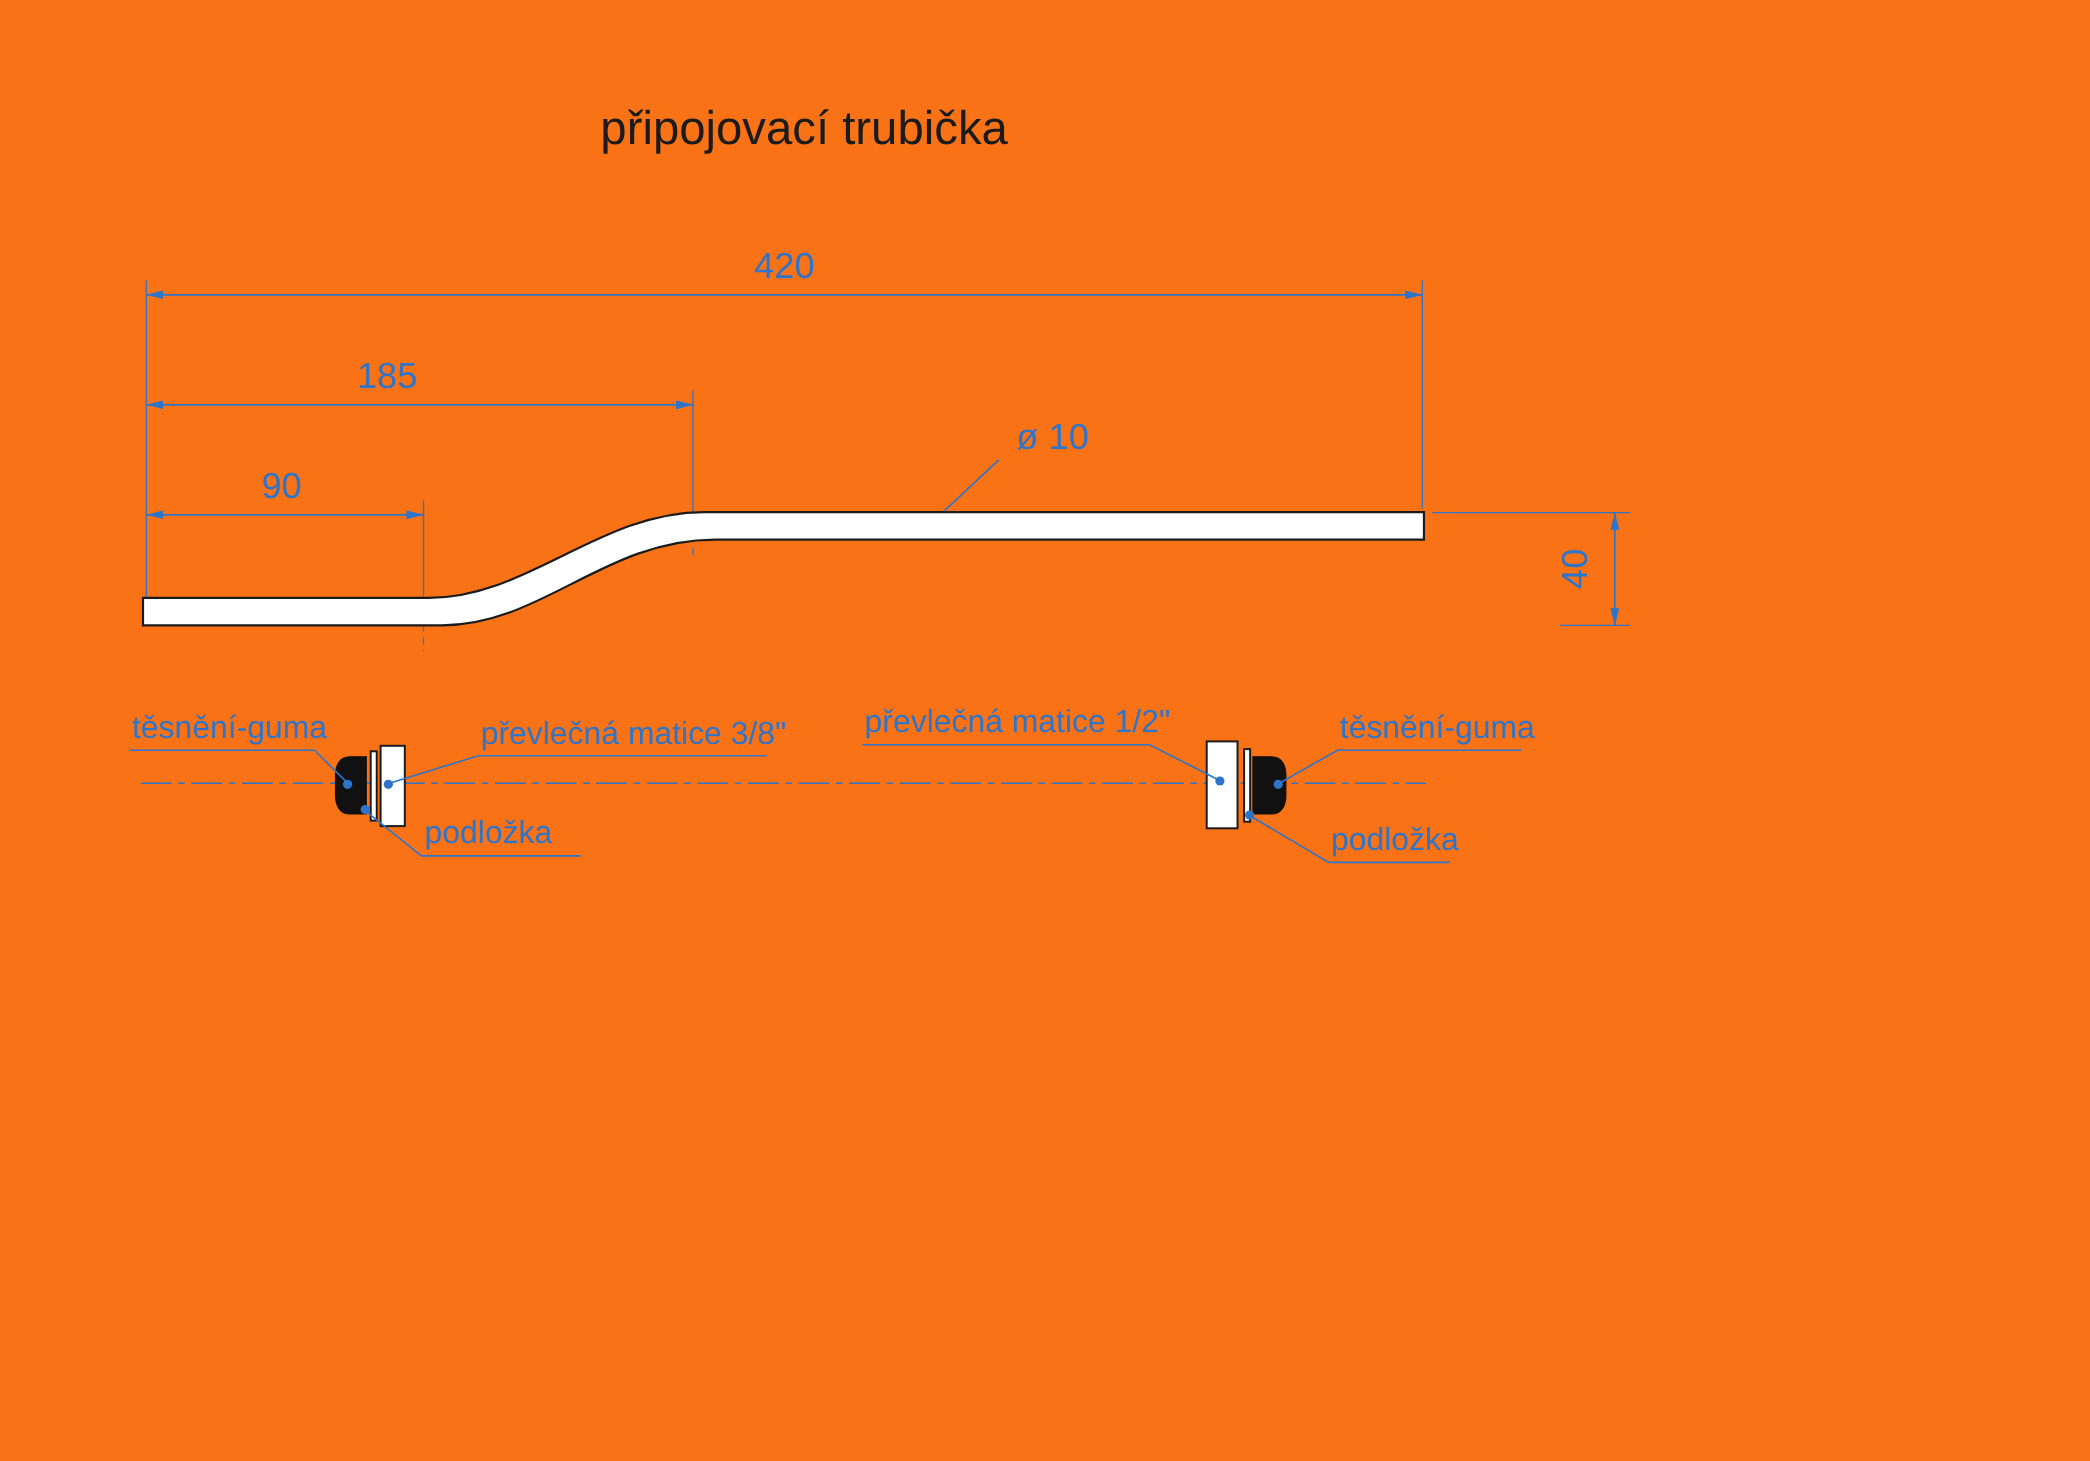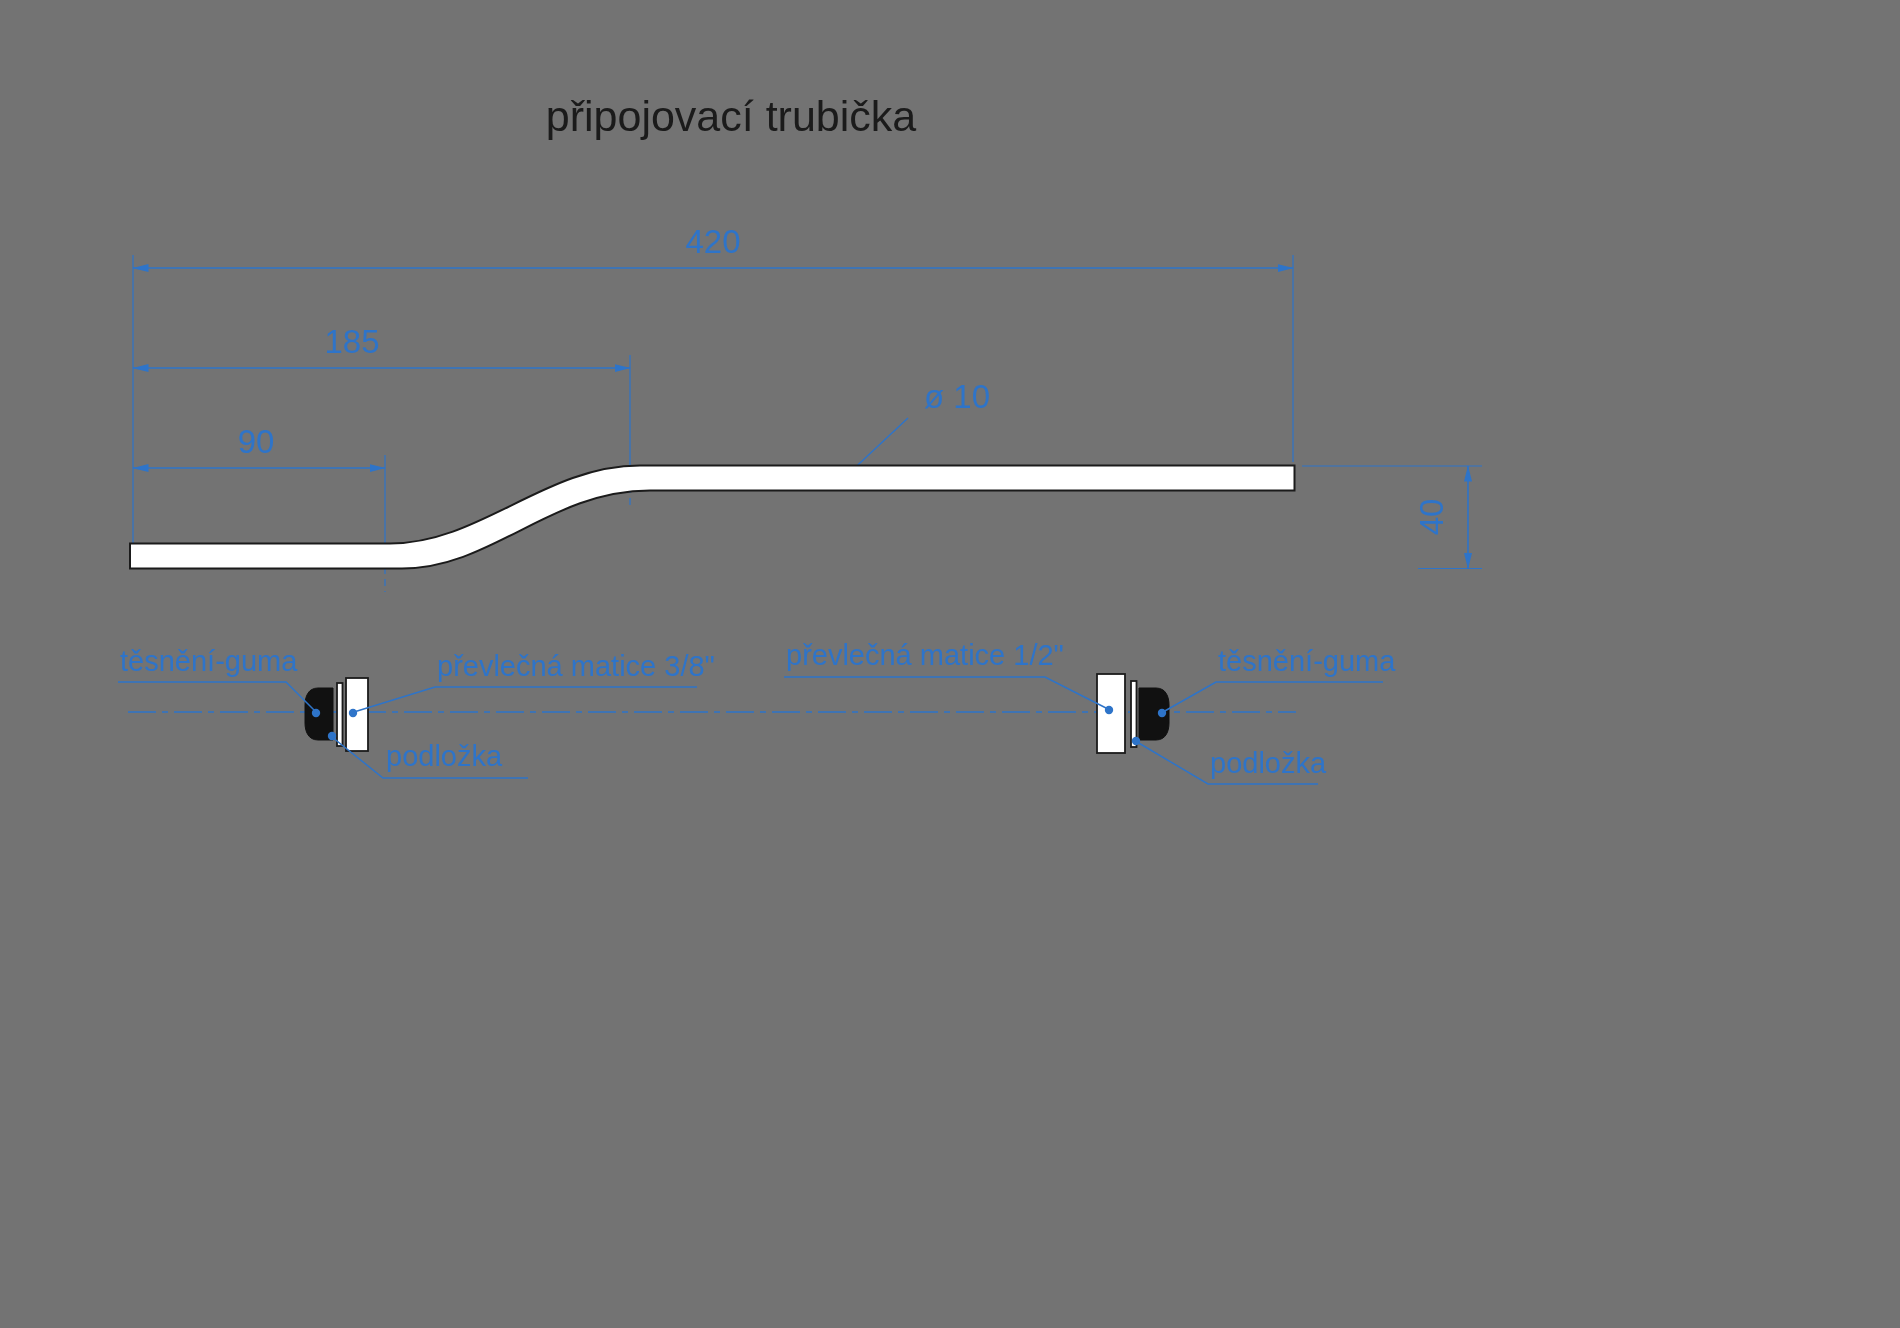--- a/index.html
+++ b/index.html
@@ -1,16 +1,16 @@
 <!DOCTYPE html>
 <html><head>
 <meta charset="utf-8">
 <style>
   html,body{margin:0;padding:0;background:#ffffff;}
-  .page{position:relative;width:1900px;height:1328px;background:#737373;font-family:"Liberation Sans",sans-serif;overflow:hidden;}
+  .page{position:relative;width:1900px;height:1328px;background:#f97316;font-family:"Liberation Sans",sans-serif;overflow:hidden;}
   svg{display:block;}
   .title-text{font-family:"Liberation Sans",sans-serif;font-size:43px;fill:#1b1b1b;}
   .dim-text{font-family:"Liberation Sans",sans-serif;font-size:33px;fill:#2e74c9;}
   .label-text{font-family:"Liberation Sans",sans-serif;font-size:29px;fill:#2e74c9;}
   .dim-line{stroke:#2e74c9;stroke-width:1.6;fill:none;}
   .ext-line{stroke:#2e74c9;stroke-width:1.2;fill:none;}
   .dash-line{stroke:#2e74c9;stroke-width:1.2;fill:none;stroke-dasharray:7 5;}
   .centerline{stroke:#2e74c9;stroke-width:1.3;fill:none;stroke-dasharray:28 6 6 6;}
   .leader{stroke:#2e74c9;stroke-width:1.5;fill:none;}
   .tube{stroke:#1b1b1b;stroke-width:2;fill:#ffffff;}

